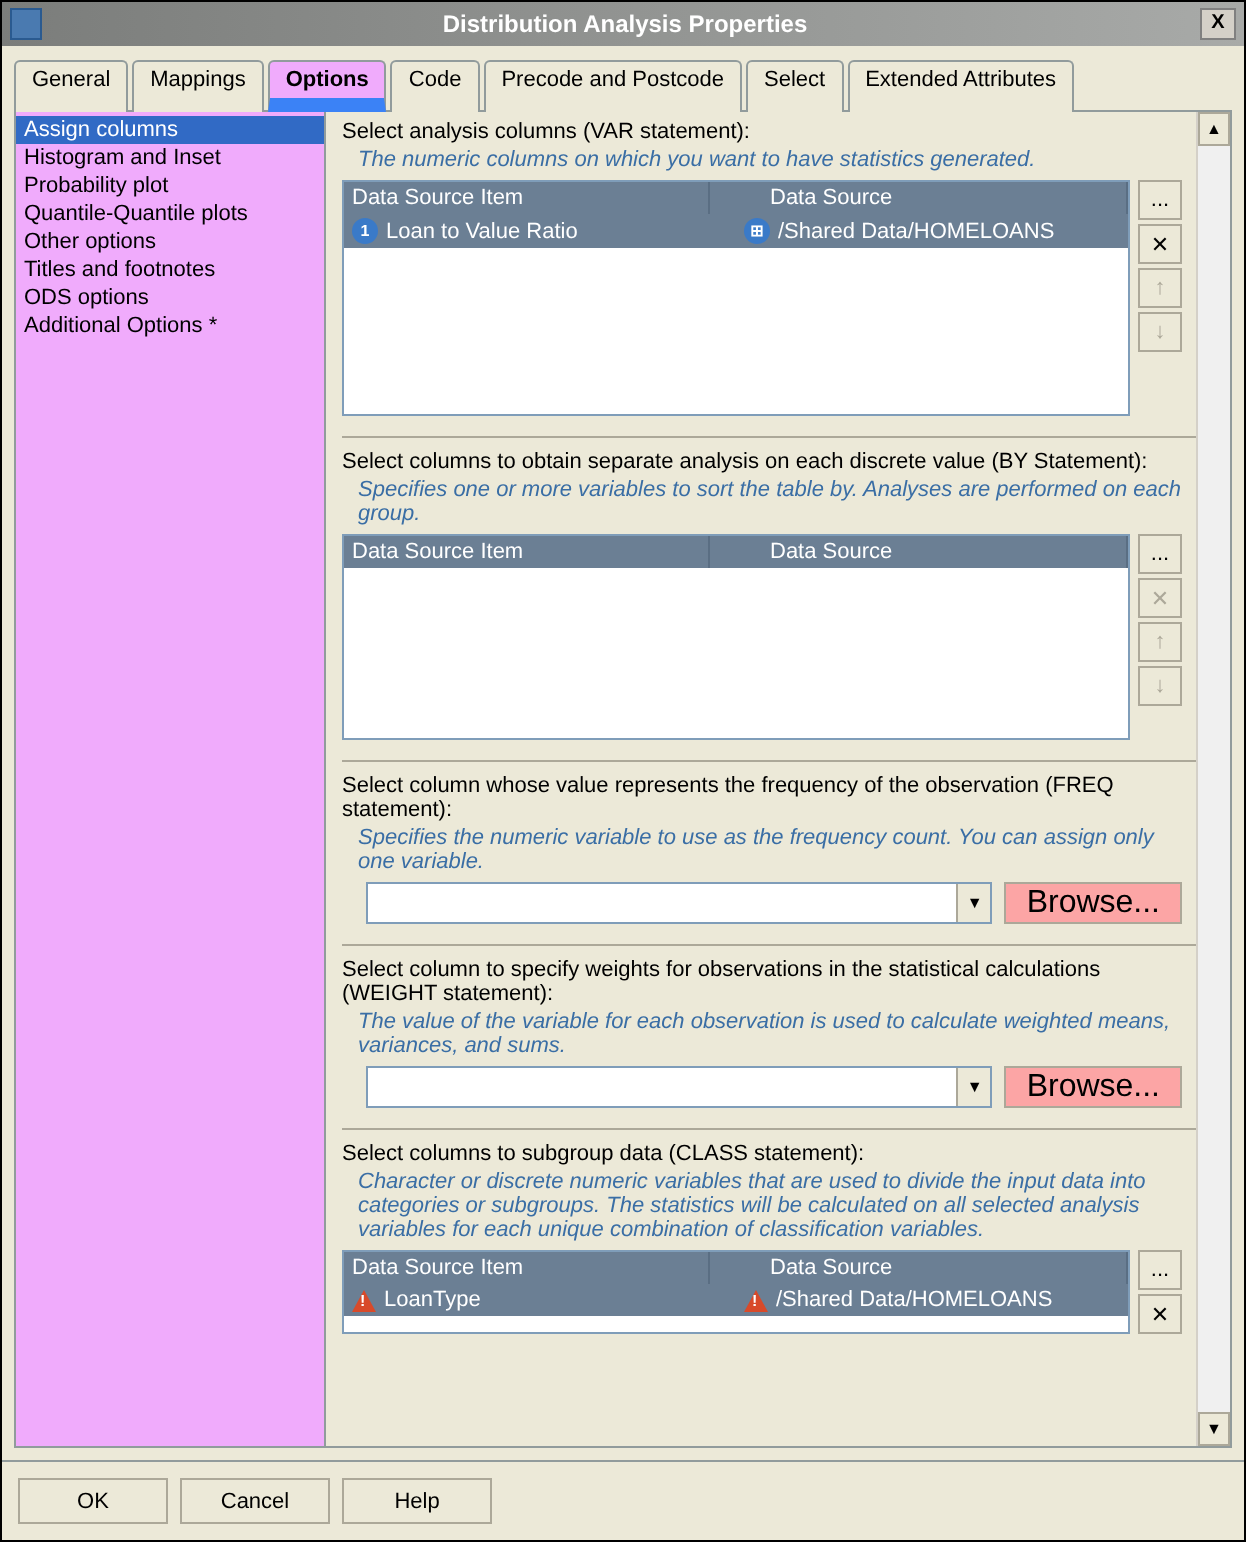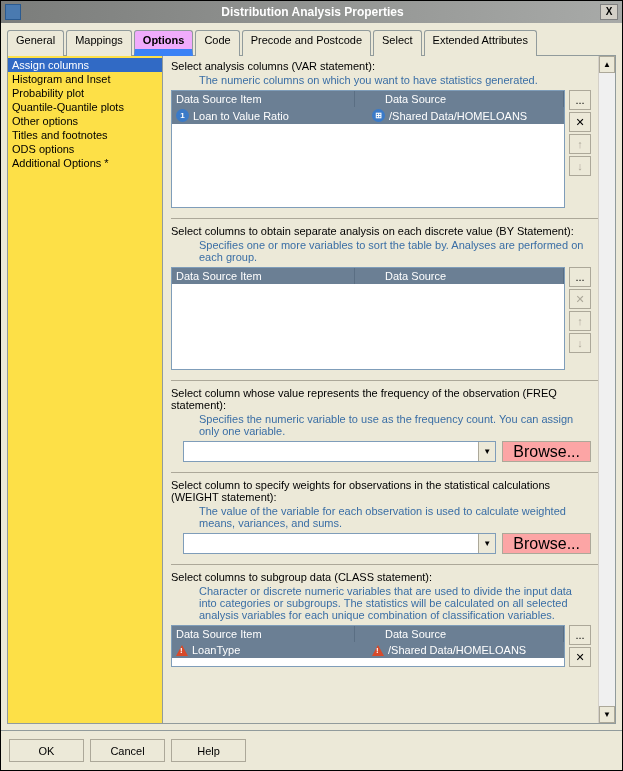--- a/index.html
+++ b/index.html
@@ -7,32 +7,32 @@
 .window { width: 623px; height: 771px; border: 1px solid #000; background: #ece9d8; display: flex; flex-direction: column; }
 .titlebar { background: linear-gradient(to right, #7b7d7b, #a8aaa8); color: #fff; padding: 3px 4px; display: flex; align-items: center; font-weight: bold; font-size: 12px; }
 .titlebar .icon { width: 16px; height: 16px; background: #4a7ab0; margin-right: 4px; border: 1px solid #2a5a90; }
 .titlebar .title { flex: 1; text-align: center; }
 .titlebar .close { width: 18px; height: 16px; background: #d4d0c8; border: 1px solid #808080; color: #000; font-size: 10px; text-align: center; line-height: 14px; cursor: pointer; font-family: Arial; font-weight: bold; }
 .content { flex: 1; padding: 6px; display: flex; flex-direction: column; overflow: hidden; }
 .tabs { display: flex; border-bottom: 1px solid #919b9c; position: relative; }
 .tab { padding: 3px 8px; border: 1px solid #919b9c; border-bottom: none; background: #ece9d8; margin-right: 2px; cursor: pointer; border-radius: 3px 3px 0 0; position: relative; top: 1px; }
 .tab.active { background: #f0abfc; border-bottom: 7px solid #3b82f6; z-index: 2; font-weight: bold; }
 .tab-panel { flex: 1; background: #fcfcfe; border: 1px solid #919b9c; border-top: none; display: flex; overflow: hidden; }
-.sidebar { width: 155px; background: #fde047; border-right: 1px solid #919b9c; padding: 2px 0; }
+.sidebar { width: 155px; background: #f0abfc; border-right: 1px solid #919b9c; padding: 2px 0; }
 .sidebar-item { padding: 1px 4px; cursor: pointer; }
 .sidebar-item.selected { background: #316ac5; color: #fff; }
 .main { flex: 1; padding: 4px 4px 4px 8px; overflow-y: hidden; position: relative; background: #ece9d8; }
 .main-inner { height: 100%; overflow: hidden; }
 .scrollbar-v { position: absolute; right: 0; top: 0; bottom: 0; width: 17px; background: #f0f0f0; border-left: 1px solid #d4d0c8; }
 .scrollbar-v .sb-btn { height: 17px; background: #ece9d8; border: 1px solid #aca899; display:flex;align-items:center;justify-content:center;font-size:8px; cursor: pointer; }
 .scrollbar-v .sb-track { position:absolute; top:17px; bottom:17px; left:0; right:0; }
 .scrollbar-v .sb-btn.bottom { position: absolute; bottom: 0; left:0; right:0; }
 .section { margin-bottom: 10px; padding-right: 20px; }
 .section-label { color: #000; margin-bottom: 2px; }
-.section-desc { color: #3a6ea5; margin-bottom: 4px; margin-left: 28px; }
+.section-desc { color: #3a6ea5; margin-bottom: 4px; margin-left: 8px; font-style: italic; }
 .table-row-area { display: flex; }
 .grid { flex: 1; border: 1px solid #7f9db9; background: #fff; }
 .grid-header { display: flex; background: #6b7f94; color: #fff; gap: 26px; }
 .grid-header .gh { flex: 1; padding: 2px 4px; border-right: 1px solid #5a6e83; }
 .grid-body { min-height: 20px; }
 .grid-body.tall { min-height: 100px; }
 .grid-body.med { min-height: 85px; }
 .grid-row { display: flex; background: #6b7f94; color: #fff; }
 .grid-row .gc { flex: 1; padding: 2px 4px; display: flex; align-items: center; }
 .gc .ricon { width: 13px; height: 13px; margin-right: 4px; display:inline-flex; align-items:center; justify-content:center; border-radius: 7px; font-size:8px; font-weight:bold; }

